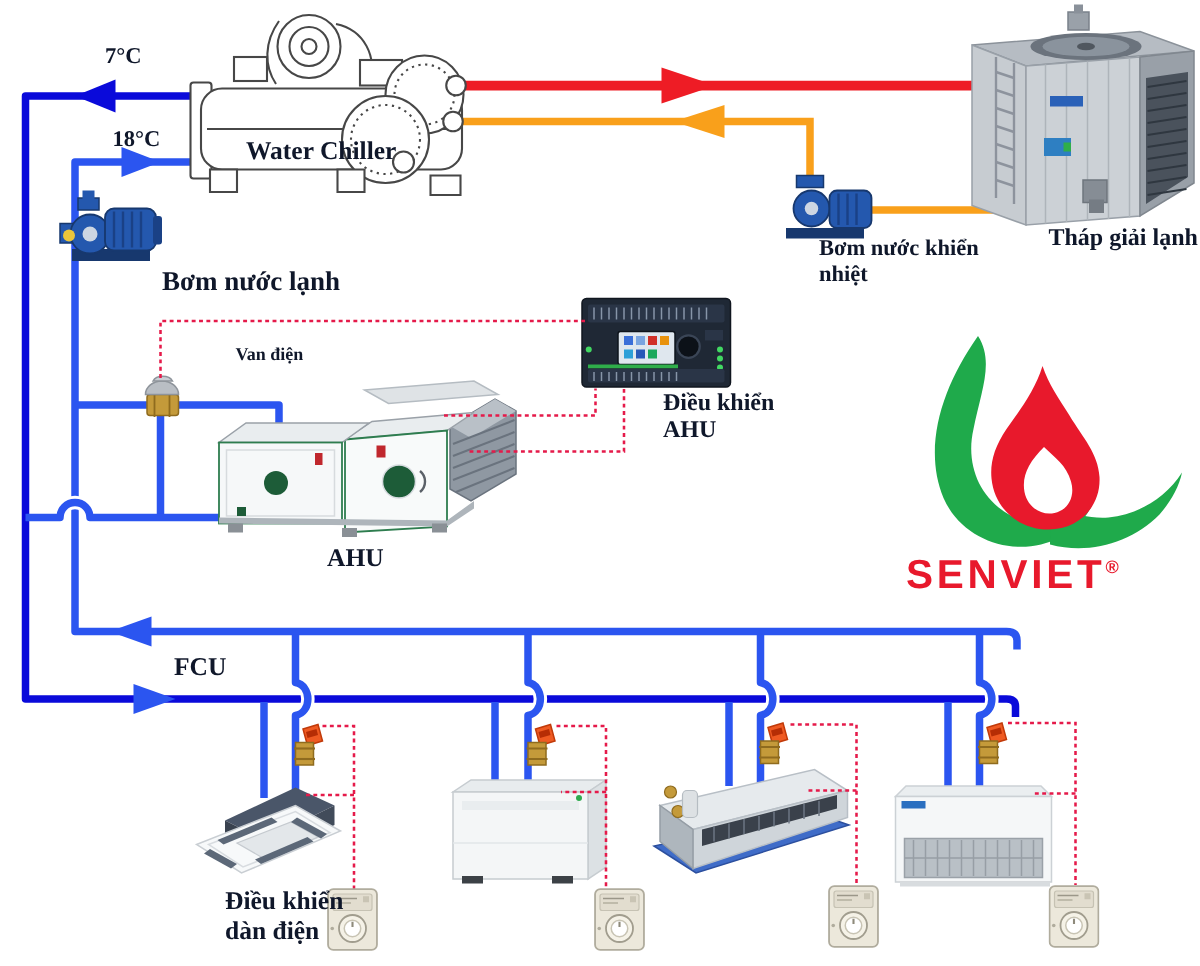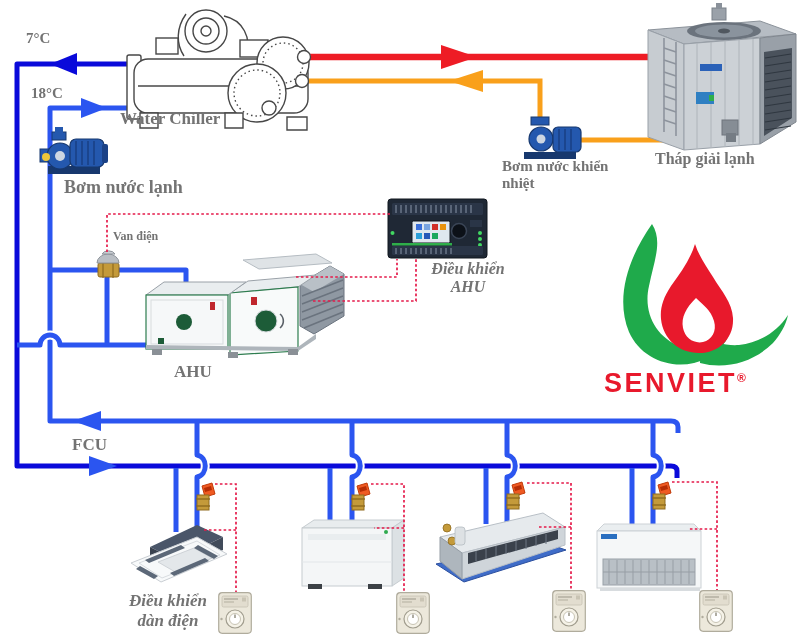--- a/index.html
+++ b/index.html
@@ -3,22 +3,22 @@
 <meta charset="utf-8">
 <style>
   :root{
     --pipe_dark_blue:#0a0ada; --pipe_royal_blue:#2b55f0; --pipe_red:#ee1c25;
     --pipe_orange:#f9a01b; --control_wire_red:#e51a4a; --brand_red:#e8192c; --brand_green:#1faa4b;
   }
   html,body{margin:0;padding:0;}
   body{width:800px;height:644px;position:relative;background:#ffffff;overflow:hidden;
        font-family:"Liberation Serif",serif;}
   svg.layer{position:absolute;left:0;top:0;}
-  .lbl{position:absolute;color:#737373;font-weight:bold;white-space:nowrap;line-height:1.15;}
-  .lbl.center{text-align:center;white-space:normal;font-style:italic;}
+  .lbl{position:absolute;color:#0f172a;font-weight:bold;white-space:nowrap;line-height:1.15;margin-left:44px;}
+  .lbl.center{text-align:left;white-space:normal;}
   .brand-text{position:absolute;font-family:"Liberation Sans",sans-serif;
               color:var(--brand_red);font-weight:bold;letter-spacing:2.5px;font-size:27px;text-align:right;}
   .brand-reg{font-size:12px;vertical-align:10px;letter-spacing:0;}
   
   .p-dark{stroke:var(--pipe_dark_blue);}
   .p-royal{stroke:var(--pipe_royal_blue);}
   .p-red{stroke:var(--pipe_red);}
   .p-orange{stroke:var(--pipe_orange);}
   .f-dark{fill:var(--pipe_dark_blue);}
   .f-royal{fill:var(--pipe_royal_blue);}
@@ -389,21 +389,21 @@
              C732,302 722,292 713,277 C706,266 699,256 695,244 Z" fill="var(--brand_red)"></path>
     <path d="M696,298 C686,308 681,317 683,328 C685,338 694,344 703,342
              C712,340 717,331 714,321 C711,310 703,305 696,298 Z" fill="#ffffff"></path>
   </g>
 </svg>
 
 <div class="lbl" style="left:26px;top:30px;font-size:15px">7°C</div>
 
 <div class="lbl" style="left:31px;top:85px;font-size:15px">18°C</div>
 
-<div class="lbl" style="left:120px;top:109px;font-size:17px">Water Chiller</div>
+<div class="lbl" style="left:120px;top:91px;font-size:17px">Water Chiller</div>
 
 <div class="lbl" style="left:64px;top:177px;font-size:18px">Bơm nước lạnh</div>
 
 <div class="lbl" style="left:655px;top:150px;font-size:16px">Tháp giải lạnh</div>
 
 <div class="lbl" style="left:502px;top:158px;font-size:15px">
   <div>Bơm nước khiển</div>
   <div>nhiệt</div>
 </div>
 

